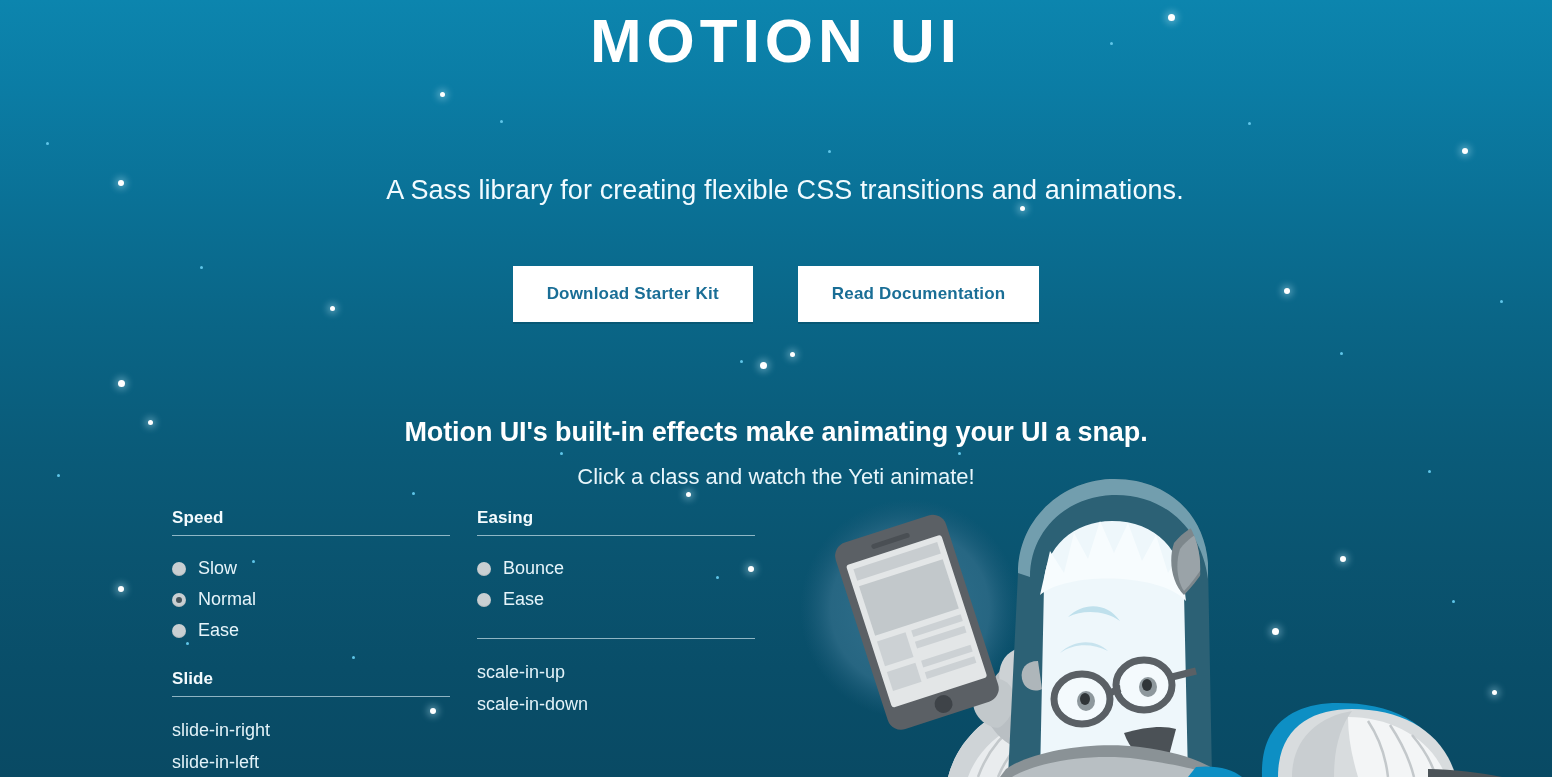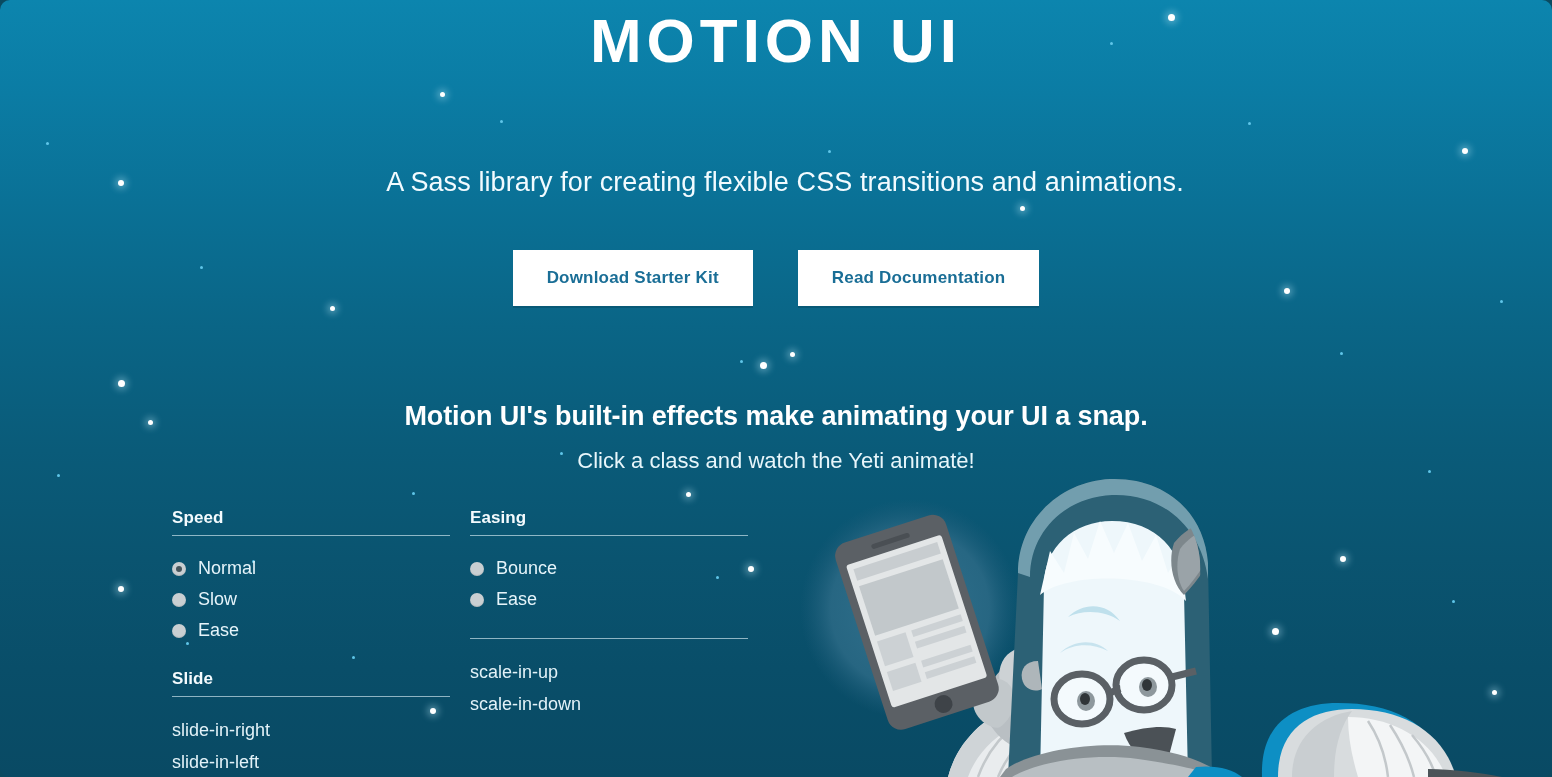--- a/index.html
+++ b/index.html
@@ -19,21 +19,20 @@
     overflow: hidden;
     background: linear-gradient(180deg,
         #0c85ae 0%,
         #0b7ca4 12%,
         #0a7196 26%,
         #0a6586 42%,
         #0a5b79 58%,
         #0a5470 72%,
         #094e69 86%,
         #094a64 100%);
-    border-radius: 10px;
   }
 
   
   .stars { position: absolute; inset: 0; pointer-events: none; }
   .star {
     position: absolute;
     border-radius: 50%;
     background: #ffffff;
   }
   .star.dim { background: #5fc5e8; }
@@ -50,21 +49,21 @@
   }
   .title {
     margin: 0;
     font-size: 62px;
     line-height: 1.18;
     font-weight: bold;
     color: #ffffff;
     letter-spacing: 5px;
   }
   .tagline {
-    margin: 4px;
+    margin: 12px;
     padding-top: 86px;
     font-size: 27px;
     font-weight: normal;
     color: #f2fbff;
     letter-spacing: .1px;
     padding-left: 18px;
   }
 
   .btn-row {
     padding-top: 48px;
@@ -103,21 +102,21 @@
     color: #e8f6fb;
   }
 
   
   .panel {
     position: absolute;
     left: 172px;
     top: 508px;
     z-index: 5;
     display: flex;
-    gap: 20px;
+    gap: 27px;
   }
   .col { width: 278px; }
 
   .col-head {
     margin: 0;
     font-size: 17px;
     font-weight: bold;
     color: #f4fbfe;
     letter-spacing: .1px;
     padding-bottom: 7px;
@@ -237,26 +236,26 @@
     <p class="sub-note">Click a class and watch the Yeti animate!</p>
   </div>
 
   <div class="panel">
 
     <div class="col">
       <h3 class="col-head">Speed</h3>
       <div class="rule"></div>
 
       <label class="radio-row">
+        <span class="radio"></span>
+        <span class="radio-label">Slow</span>
+      </label>
+      <label class="radio-row">
         <span class="radio checked"></span>
         <span class="radio-label">Normal</span>
-      </label>
-      <label class="radio-row">
-        <span class="radio"></span>
-        <span class="radio-label">Slow</span>
       </label>
       <label class="radio-row">
         <span class="radio"></span>
         <span class="radio-label">Ease</span>
       </label>
 
       <div class="group-gap"></div>
 
       <h3 class="col-head">Slide</h3>
       <div class="rule"></div>

